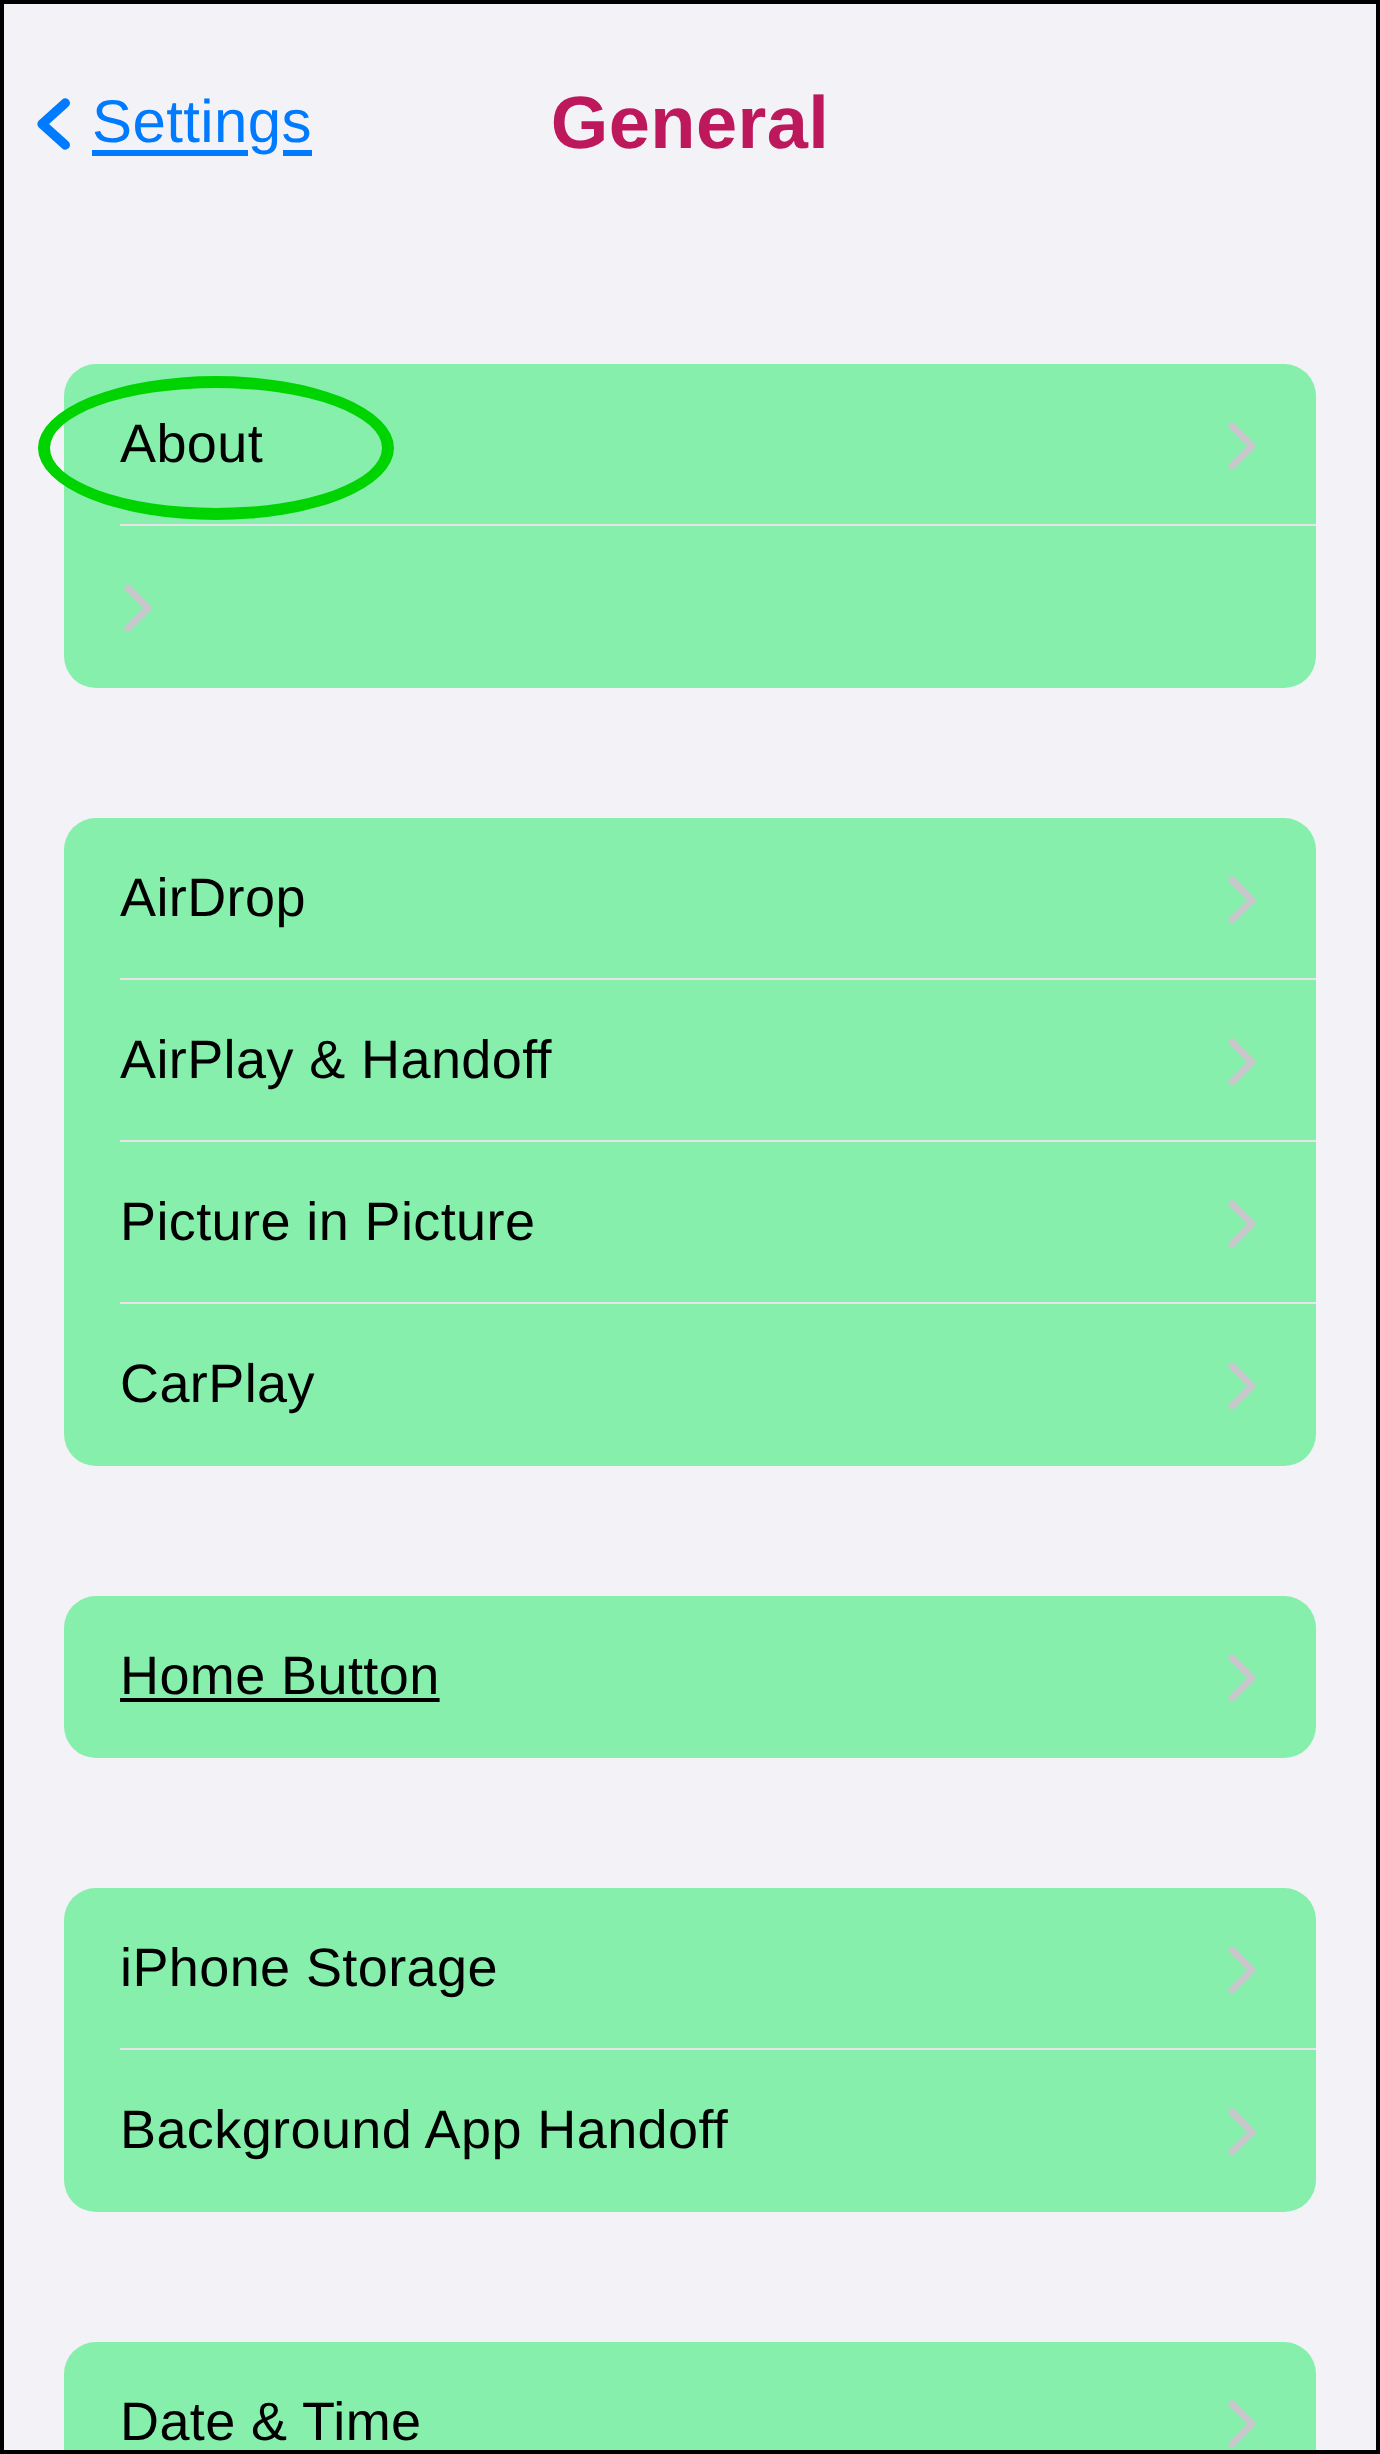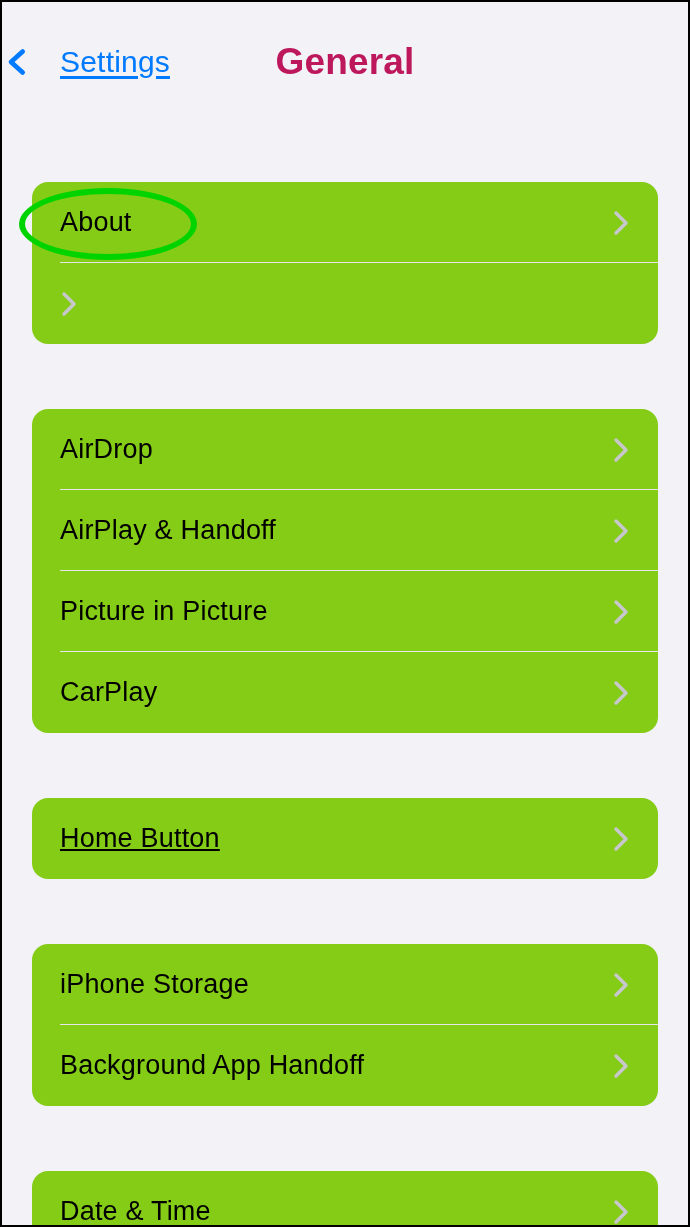--- a/index.html
+++ b/index.html
@@ -24,24 +24,23 @@
       position: relative;
       padding: 0 20px;
     }
     .back-btn {
       display: flex;
       align-items: center;
       color: #007aff;
       font-size: 30px;
       cursor: pointer;
       position: absolute;
-      left: 2px;
+      left: 12px;
       top: 50%;
       transform: translateY(-50%);
-      gap: 24px;
     }
     .back-chevron {
       width: 28px;
       height: 28px;
       margin-right: 4px;
     }
     .back-label {
       text-decoration: underline;
       text-underline-offset: 4px;
       font-weight: 400;
@@ -54,21 +53,21 @@
       position: absolute;
       left: 50%;
       top: 50%;
       transform: translate(-50%, -50%);
       letter-spacing: 0.2px;
     }
     .content {
       padding: 0 30px;
     }
     .group {
-      background: #84cc16;
+      background: #86efac;
       border-radius: 16px;
       overflow: hidden;
     }
     .group.g1 { margin-top: 60px; }
     .group.g2 { margin-top: 65px; }
     .group.g3 { margin-top: 65px; text-decoration: underline; }
     .group.g4 { margin-top: 65px; }
     .group.g5 { margin-top: 65px; }
     .row {
       display: flex;

